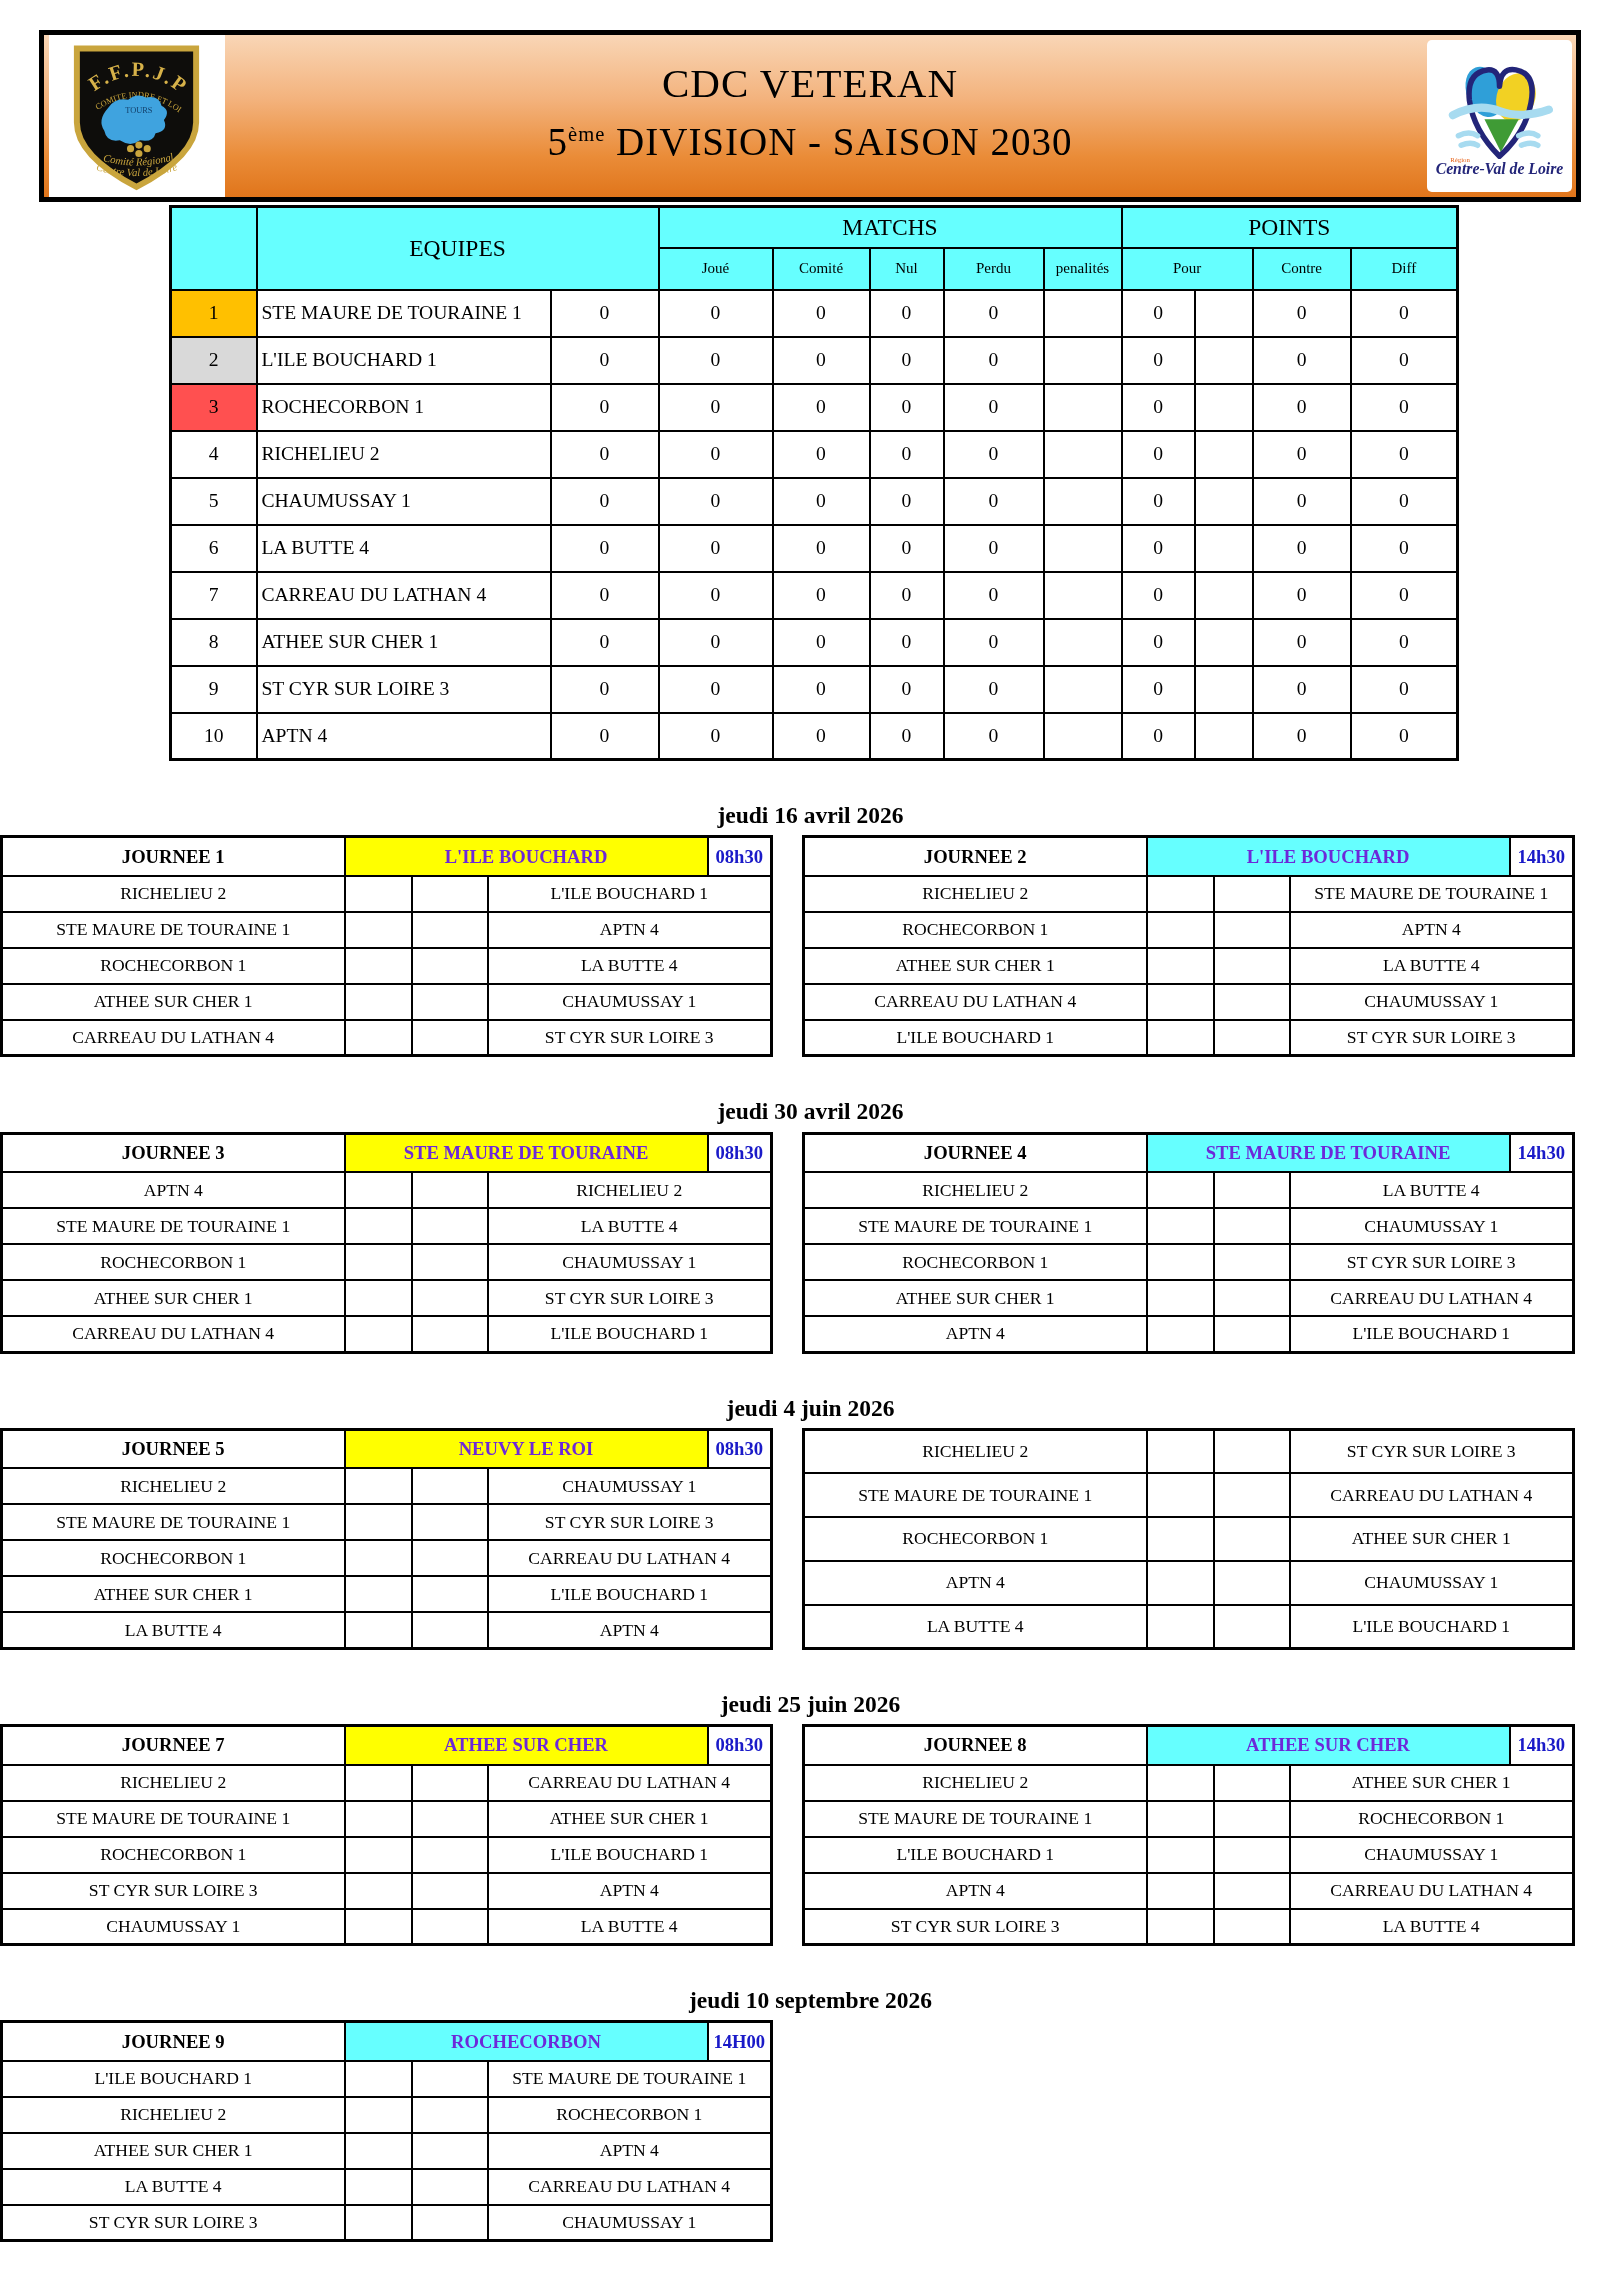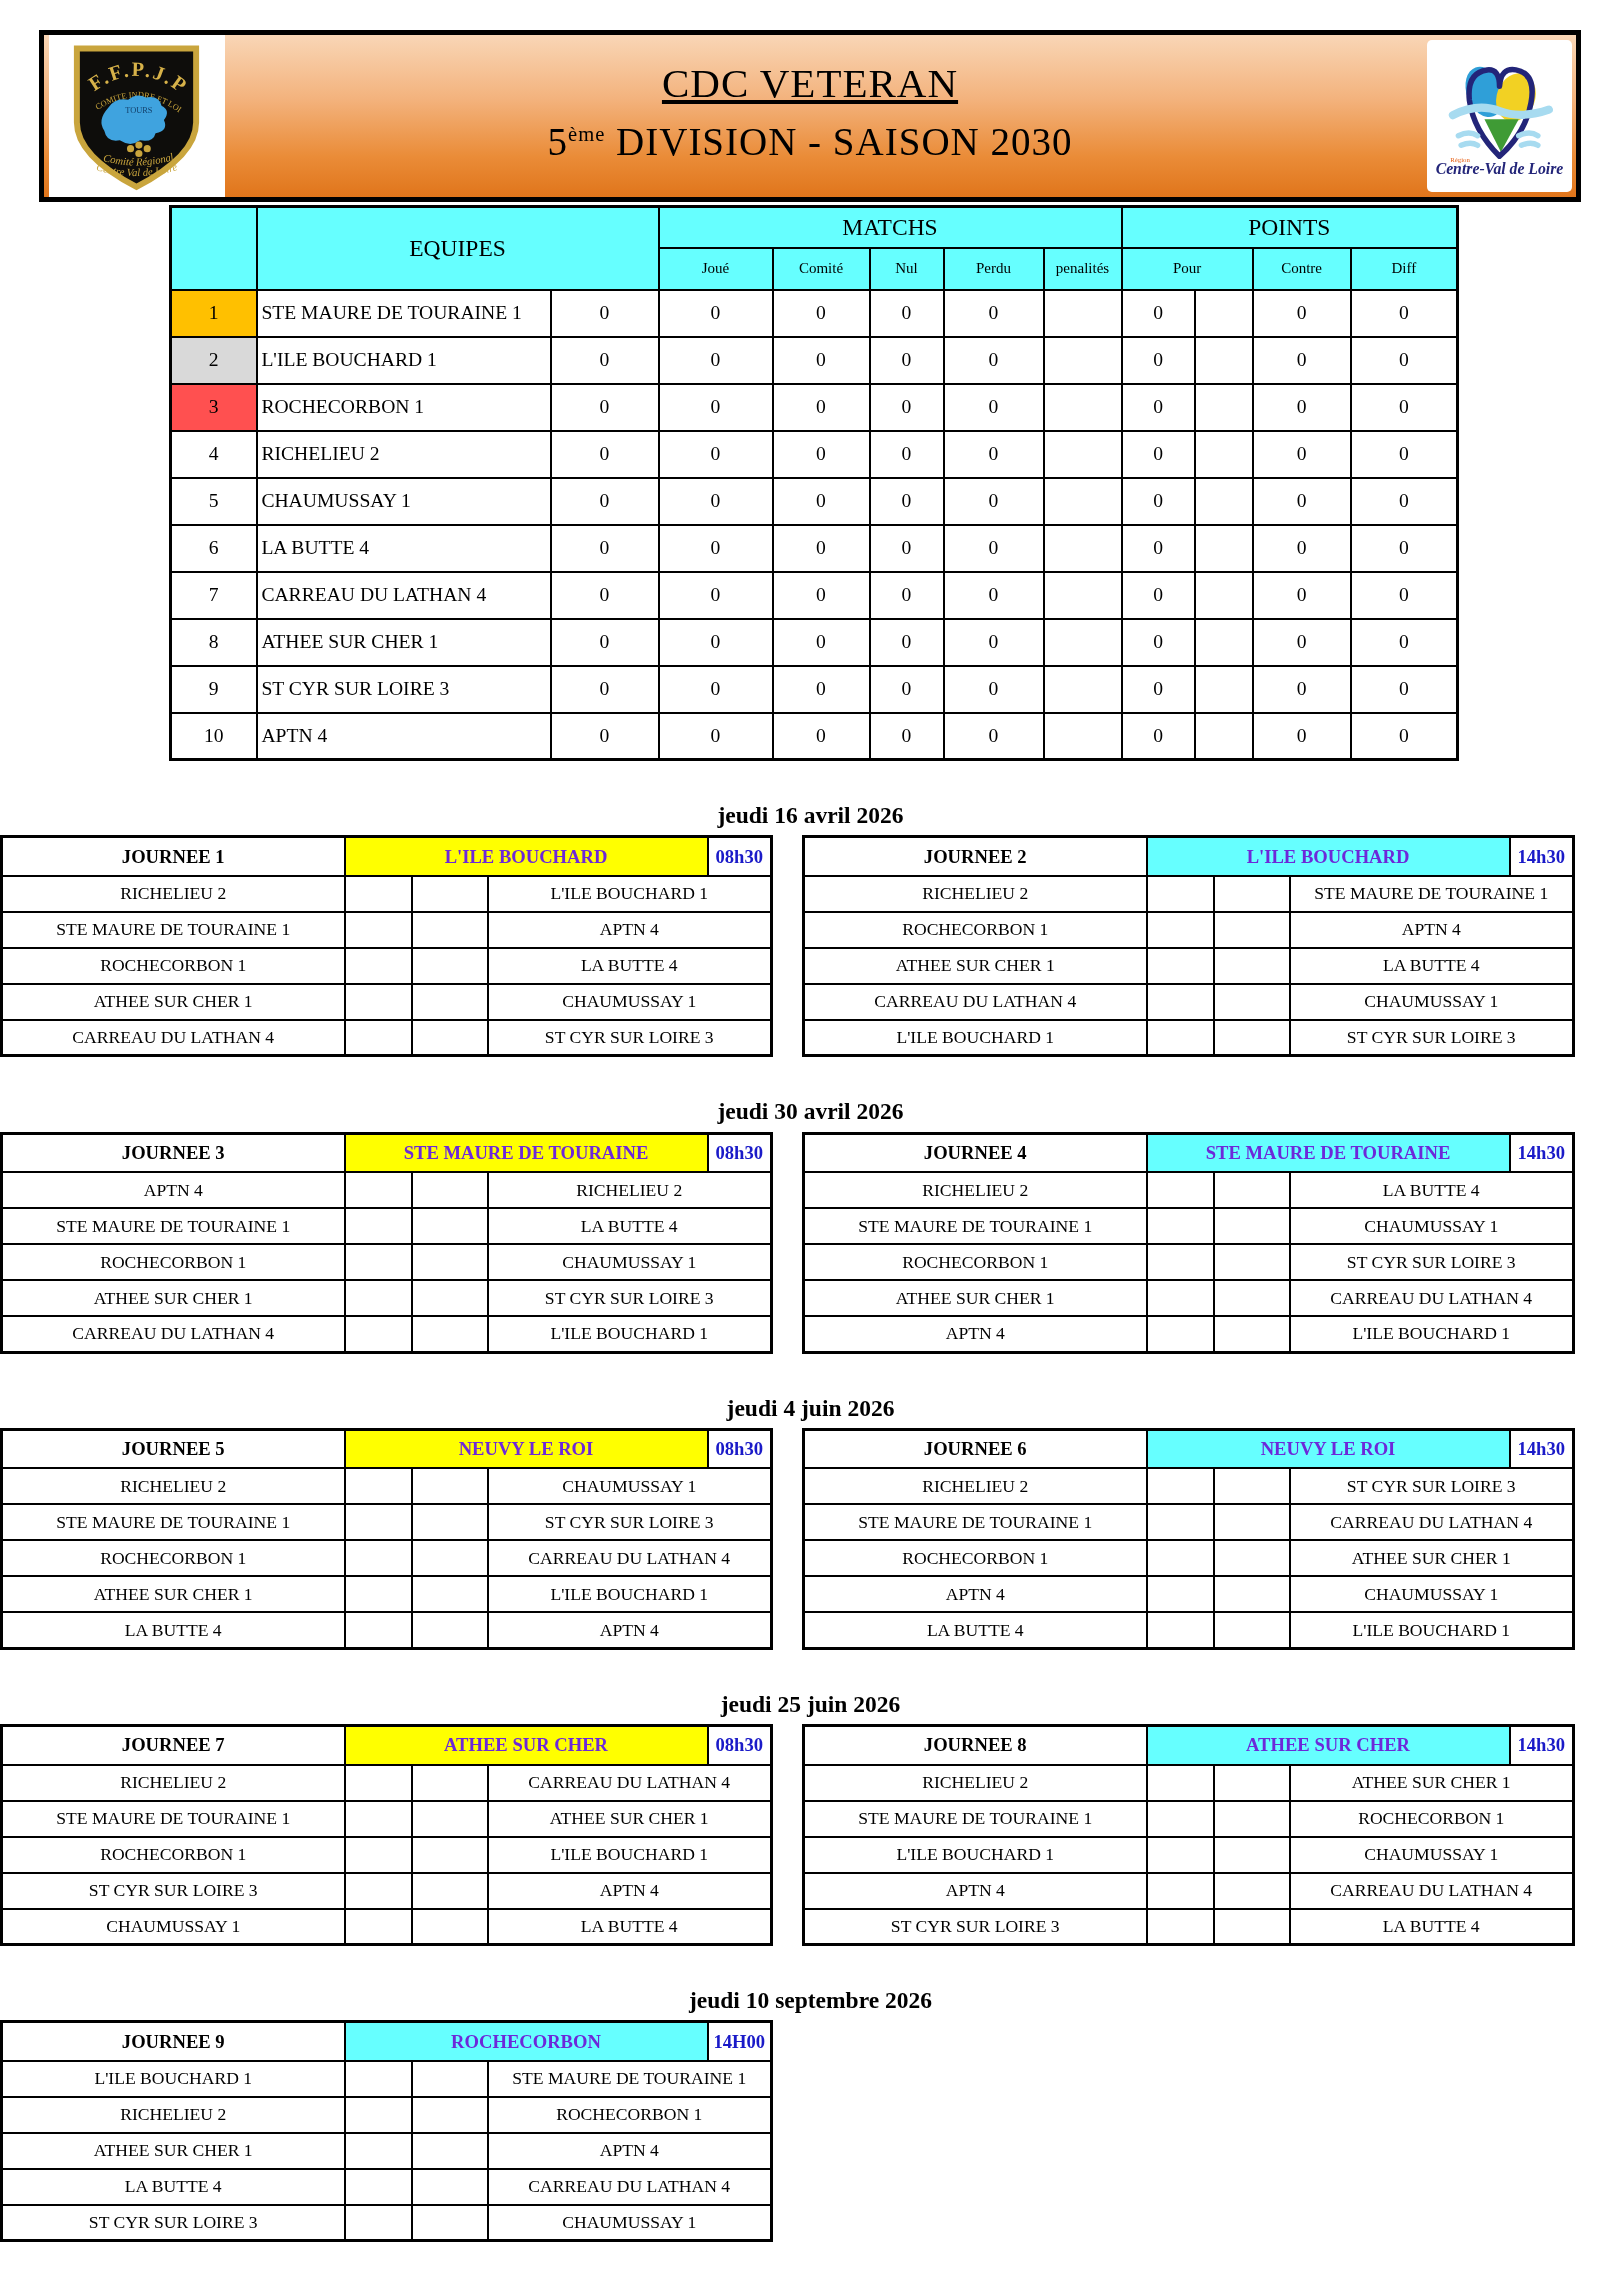--- a/index.html
+++ b/index.html
@@ -23,21 +23,21 @@
     position:absolute; left:4.9px; top:0; bottom:0; width:176px;
     background:#fff; display:flex; align-items:center; justify-content:center;
   }
   .logoR {
     position:absolute; right:3.9px; top:4.9px; bottom:4.9px; width:145px;
     background:#fff; border-radius:4.9px;
     display:flex; align-items:center; justify-content:center;
   }
   .title1 {
     position:absolute; top:23.5px; left:0; right:0;
-    text-align:center; font-size:41px; letter-spacing:1px;text-decoration:underline;
+    text-align:center; font-size:41px; letter-spacing:1px;
   }
   .title2 {
     position:absolute; top:84px; left:0; right:0;
     text-align:center; font-size:39px; letter-spacing:1px;
   }
   .title2 sup { font-size:20.6px; }
 
   
   table { border-collapse:collapse; table-layout:fixed; }
   .st {
@@ -534,25 +534,20 @@
     </table>
   <table class="jt">
     <colgroup>
         <col style="width:343px">
         <col style="width:67px">
         <col style="width:76px">
         <col style="width:220px">
         <col style="width:64px">
       </colgroup>
     <tbody>
-        <tr class="h">
-          <td>JOURNEE 6</td>
-          <td class="ven bg-c" colspan="3">NEUVY LE ROI</td>
-          <td class="time">14h30</td>
-        </tr>
     <tr>
           <td>RICHELIEU 2</td>
           <td></td>
           <td></td>
           <td colspan="2">ST CYR SUR LOIRE 3</td>
         </tr>
     <tr>
           <td>STE MAURE DE TOURAINE 1</td>
           <td></td>
           <td></td>

